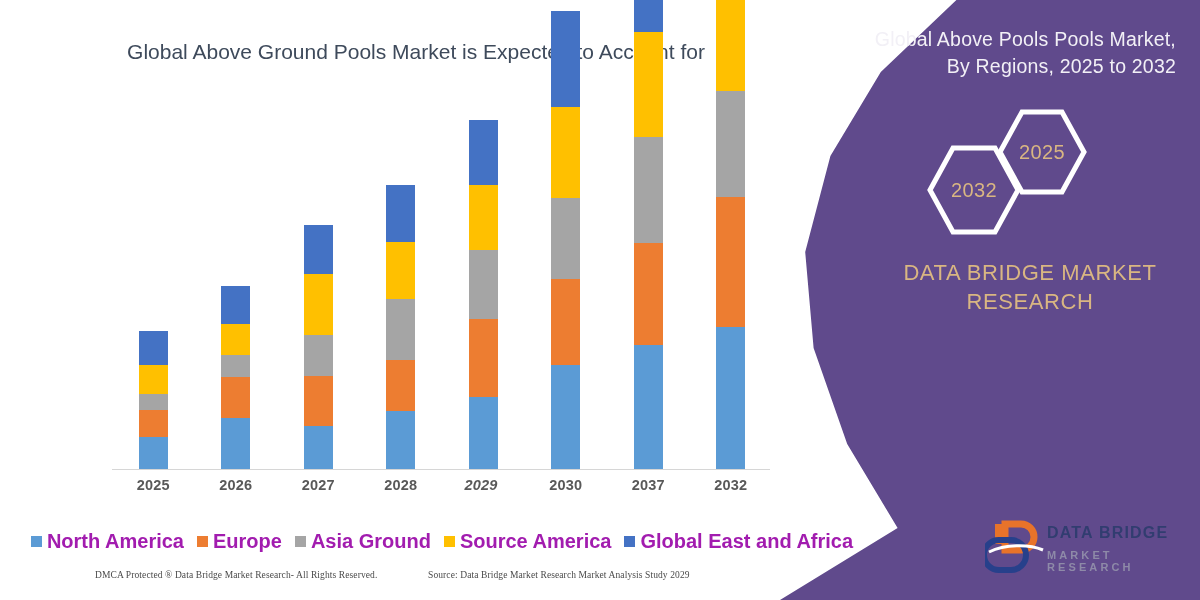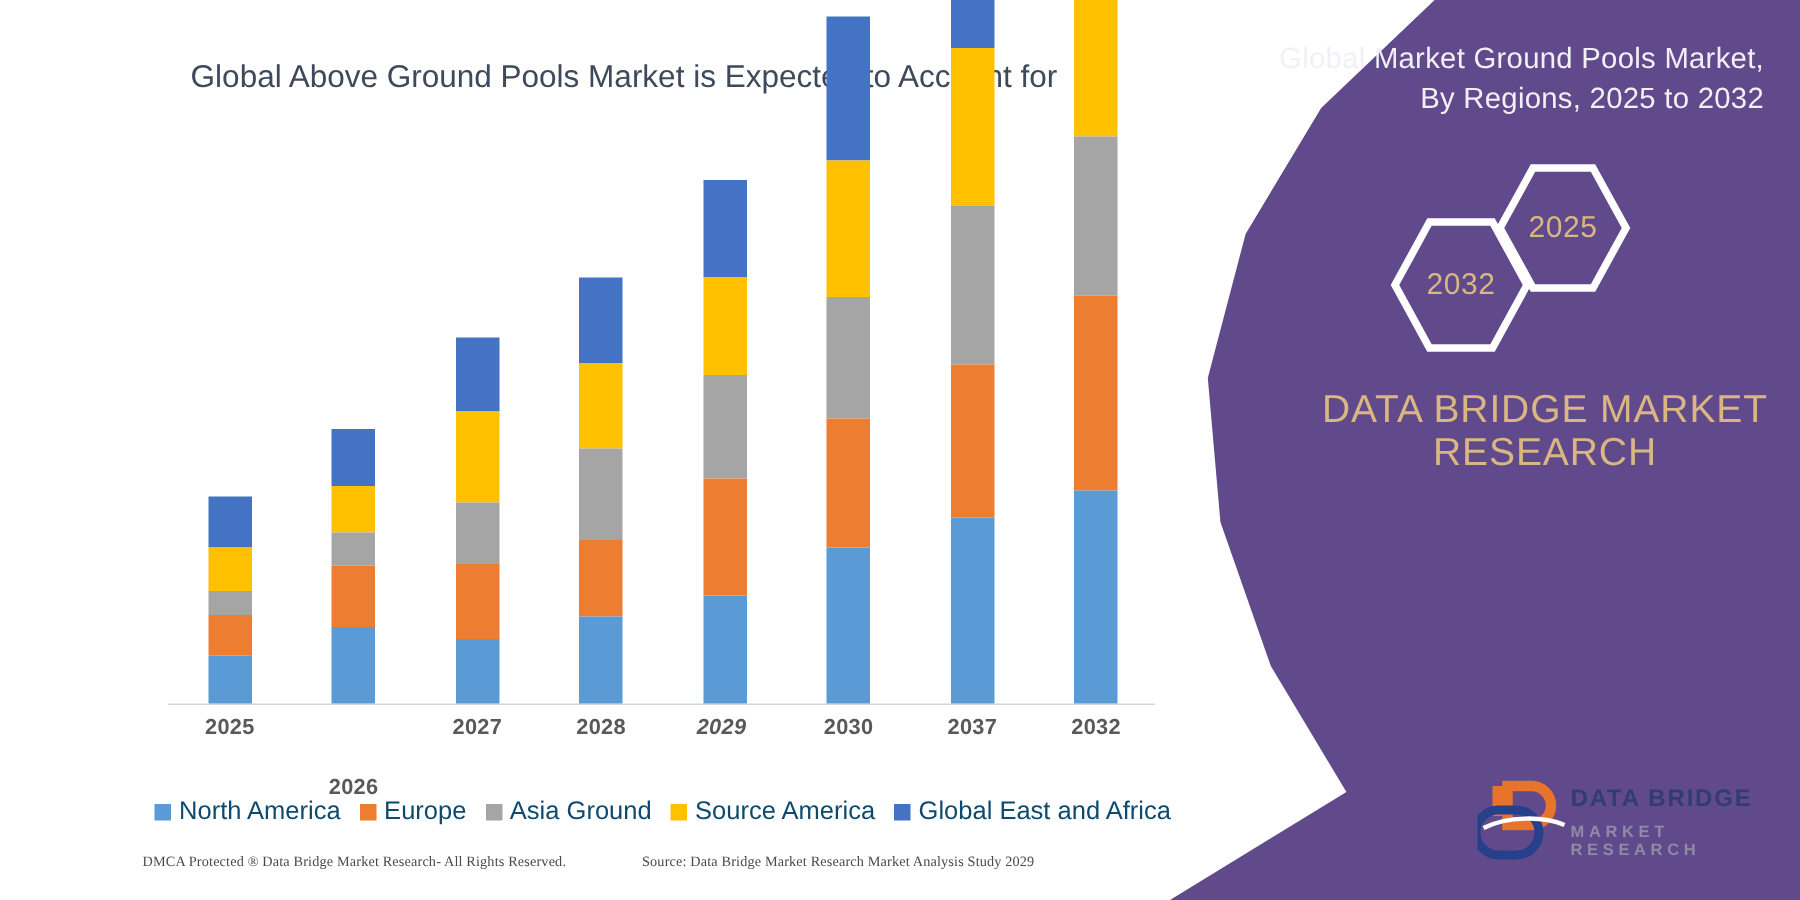--- a/index.html
+++ b/index.html
@@ -32,21 +32,21 @@
   .hex span{
     position:relative;z-index:2;color:#D9B682;
     font-size:20px;font-weight:400;letter-spacing:.4px;
   }
   .hex-2032{left:6px;top:36px;width:96px;height:92px;}
   .hex-2025{left:76px;top:0px;width:92px;height:88px;}
 
   .brand{
     position:absolute;left:880px;top:258px;width:300px;
     text-align:center;color:#D9B682;
-    font-size:26px;line-height:29px;letter-spacing:.6px;
+    font-size:22px;line-height:29px;letter-spacing:.6px;
   }
 
   
   .logo{position:absolute;left:985px;top:518px;width:200px;height:58px;}
   .logo-text{position:absolute;left:62px;top:6px;}
   .logo-line1{color:#2E3C6E;font-size:16px;font-weight:700;letter-spacing:1.2px;opacity:.92;}
   .logo-line2{color:#8E8AA8;font-size:11px;font-weight:700;letter-spacing:3.1px;margin-top:7px;}
 
   
   .chart-title{
@@ -68,21 +68,21 @@
     color:#595959;font-size:14.5px;font-weight:700;letter-spacing:.2px;
   }
 
   
   .legend{
     position:absolute;left:112px;top:530px;width:660px;height:22px;
     display:flex;align-items:center;justify-content:center;gap:13px;
   }
   .legend-item{display:flex;align-items:center;gap:5px;}
   .legend-swatch{width:11px;height:11px;display:block;}
-  .legend-label{color:#0c4a6e;font-size:17px;font-weight:400;white-space:nowrap;}
+  .legend-label{color:#a21caf;font-size:20px;font-weight:700;white-space:nowrap;}
 
   
   .footer-left{
     position:absolute;left:95px;top:570px;
     color:#4A4A4A;font-family:Liberation Serif, serif;font-size:9.5px;letter-spacing:.1px;
   }
   .footer-right{
     position:absolute;left:428px;top:570px;
     color:#4A4A4A;font-family:"Liberation Serif",serif;font-size:9.5px;letter-spacing:.1px;
   }
@@ -152,21 +152,21 @@
           <span class="seg" style="height: 127.944px; background: rgb(255, 192, 0);"></span>
           <span class="seg" style="height: 105.605px; background: rgb(165, 165, 165);"></span>
           <span class="seg" style="height: 129.975px; background: rgb(237, 125, 49);"></span>
           <span class="seg" style="height: 142.16px; background: rgb(91, 155, 213);"></span>
         </div>
       </div>
   </div>
 
   <div class="xlabels" id="xlabels">
       <div class="xlabel" style="left: 11.25px;">2025</div>
-      <div class="xlabel" style="left: 93.75px; margin-top: 40px;">2026</div>
+      <div class="xlabel" style="left: 93.75px;">2026</div>
       <div class="xlabel" style="left: 176.25px;">2027</div>
       <div class="xlabel" style="left: 258.75px;">2028</div>
       <div class="xlabel" style="left: 339px; font-style: italic;">2029</div>
       <div class="xlabel" style="left: 423.75px;">2030</div>
       <div class="xlabel" style="left: 506.25px;">2037</div>
       <div class="xlabel" style="left: 588.75px;">2032</div>
     </div>
 
   <div class="legend" id="legend">
       <div class="legend-item">
@@ -190,21 +190,21 @@
         <span class="legend-label">Global East and Africa</span>
       </div>
     </div>
 
   <div class="footer-left">DMCA Protected ® Data Bridge Market Research- All Rights Reserved.</div>
   <div class="footer-right">Source: Data Bridge Market Research  Market Analysis Study 2029</div>
 
   <div class="panel"></div>
 
   <div class="panel-heading">
-    <div>Global Market Ground Pools Market,</div>
+    <div>Global Above Pools Pools Market,</div>
     <div>By Regions, 2025 to 2032</div>
   </div>
 
   <div class="hex-wrap">
     <div class="hex hex-2032">
       <svg width="96" height="92" viewBox="0 0 96 92">
         <polygon points="27,4 69,4 92,46 69,88 27,88 4,46" fill="none" stroke="#FFFFFF" stroke-width="5"></polygon>
       </svg>
       <span>2032</span>
     </div>

